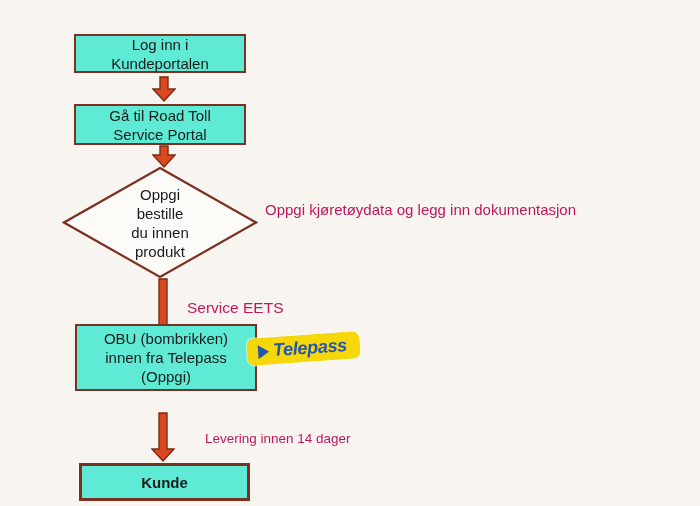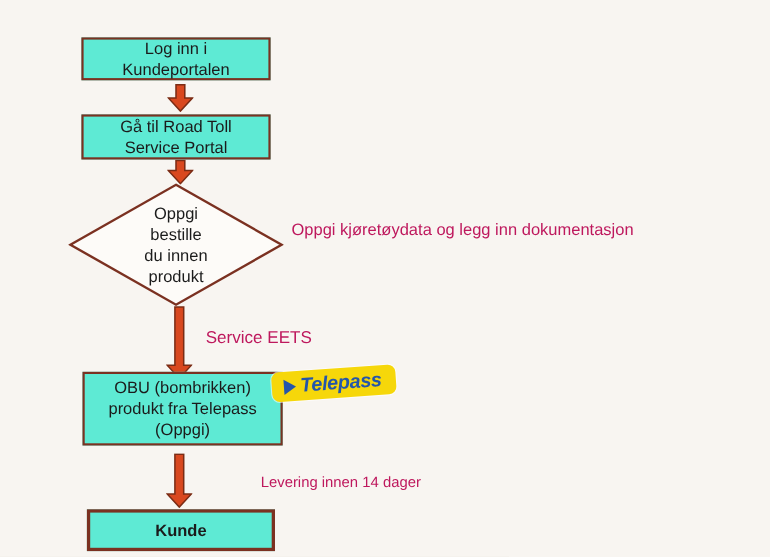--- a/index.html
+++ b/index.html
@@ -46,21 +46,21 @@
     justify-content: center; align-items: center;
     text-align: center;
     font-size: 15px; line-height: 19px;
   }
   .annotation {
     position: absolute;
     color: #be185d;
     white-space: nowrap;
   }
   .ann-large { font-size: 15px; }
-  .ann-small { font-size: 13.5px; margin-left: 32px; }
+  .ann-small { font-size: 13.5px; }
   .telepass-logo {
     position: absolute;
     left: 247px; top: 335px;
     width: 113px; height: 27px;
     background: #f6d70a;
     border-radius: 7px;
     transform: rotate(-4deg);
     display: flex;
     align-items: center;
     justify-content: center;
@@ -122,24 +122,24 @@
   </div>
 
   <div class="annotation ann-large" style="left:265px; top:201px;">Oppgi kjøretøydata og legg inn dokumentasjon</div>
 
   <svg class="arrow" style="left:151px; top:278px;" width="24" height="67" viewBox="0 0 24 67">
     <path d="M8 1 L16 1 L16 54 L23 54 L12 66 L1 54 L8 54 Z" fill="#d9481f" stroke="#7b2c15" stroke-width="1.4"></path>
   </svg>
 
   <div class="annotation ann-large" style="left:187px; top:299px; font-size:15.5px;">Service EETS</div>
 
-  <div class="flow-box" style="left:75px; top:338px; width:182px; height:67px;">
+  <div class="flow-box" style="left:75px; top:324px; width:182px; height:67px;">
     <div class="line">OBU (bombrikken)</div>
     <div class="line">
-      <span>produkt fra </span><b>Telepass</b>
+      <span>innen fra </span><b>Telepass</b>
     </div>
     <div class="line">(Oppgi)</div>
   </div>
 
   <div class="telepass-logo">
     <span class="telepass-play"></span>
     <span class="telepass-text">Telepass</span>
   </div>
 
   <svg class="arrow" style="left:151px; top:412px;" width="24" height="50" viewBox="0 0 24 50">

